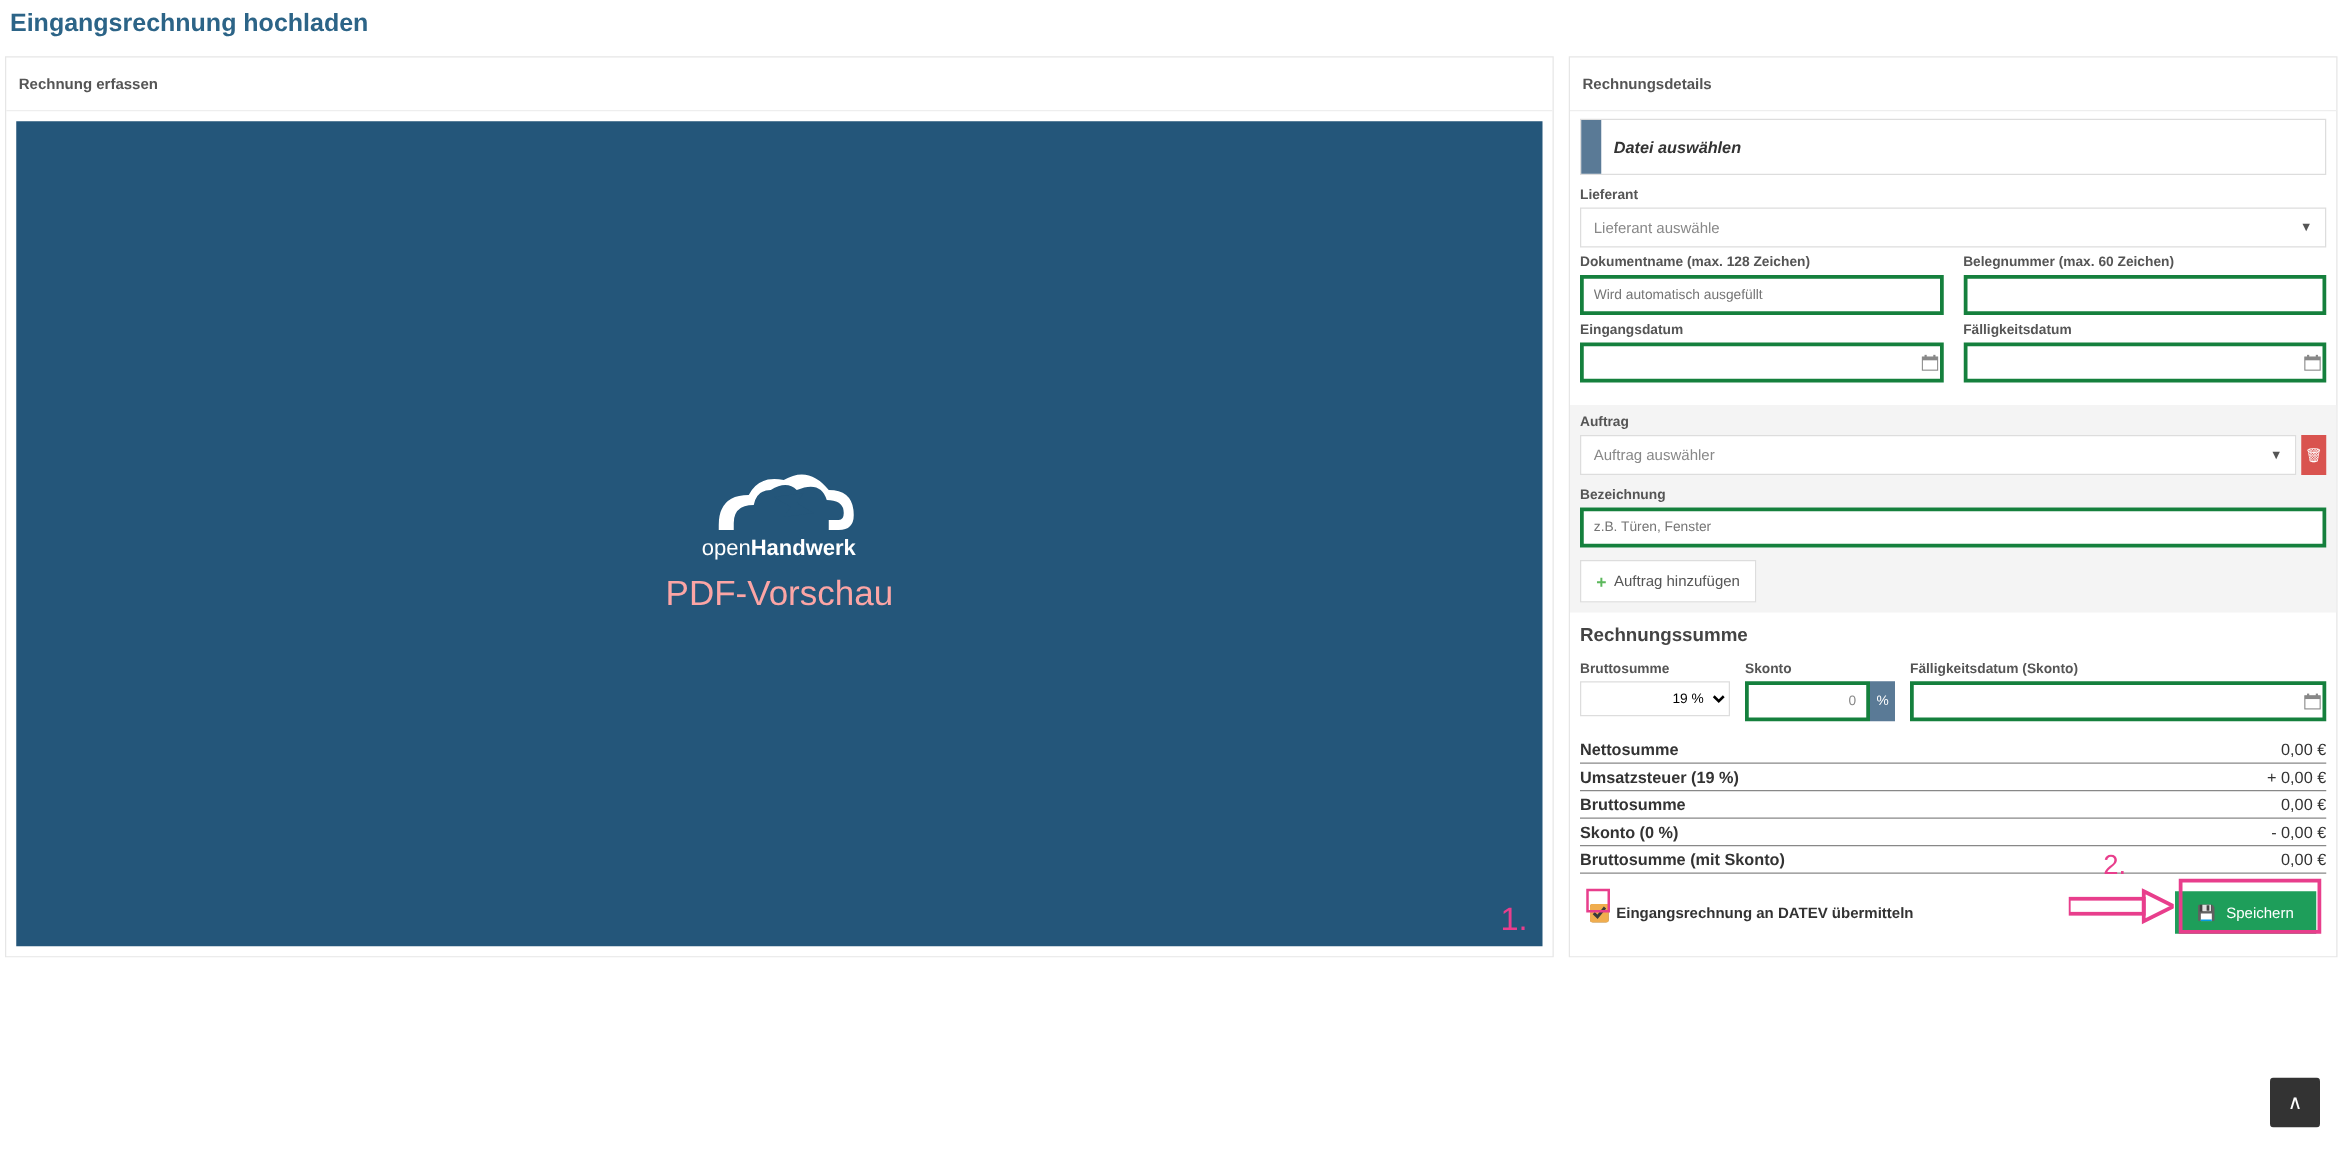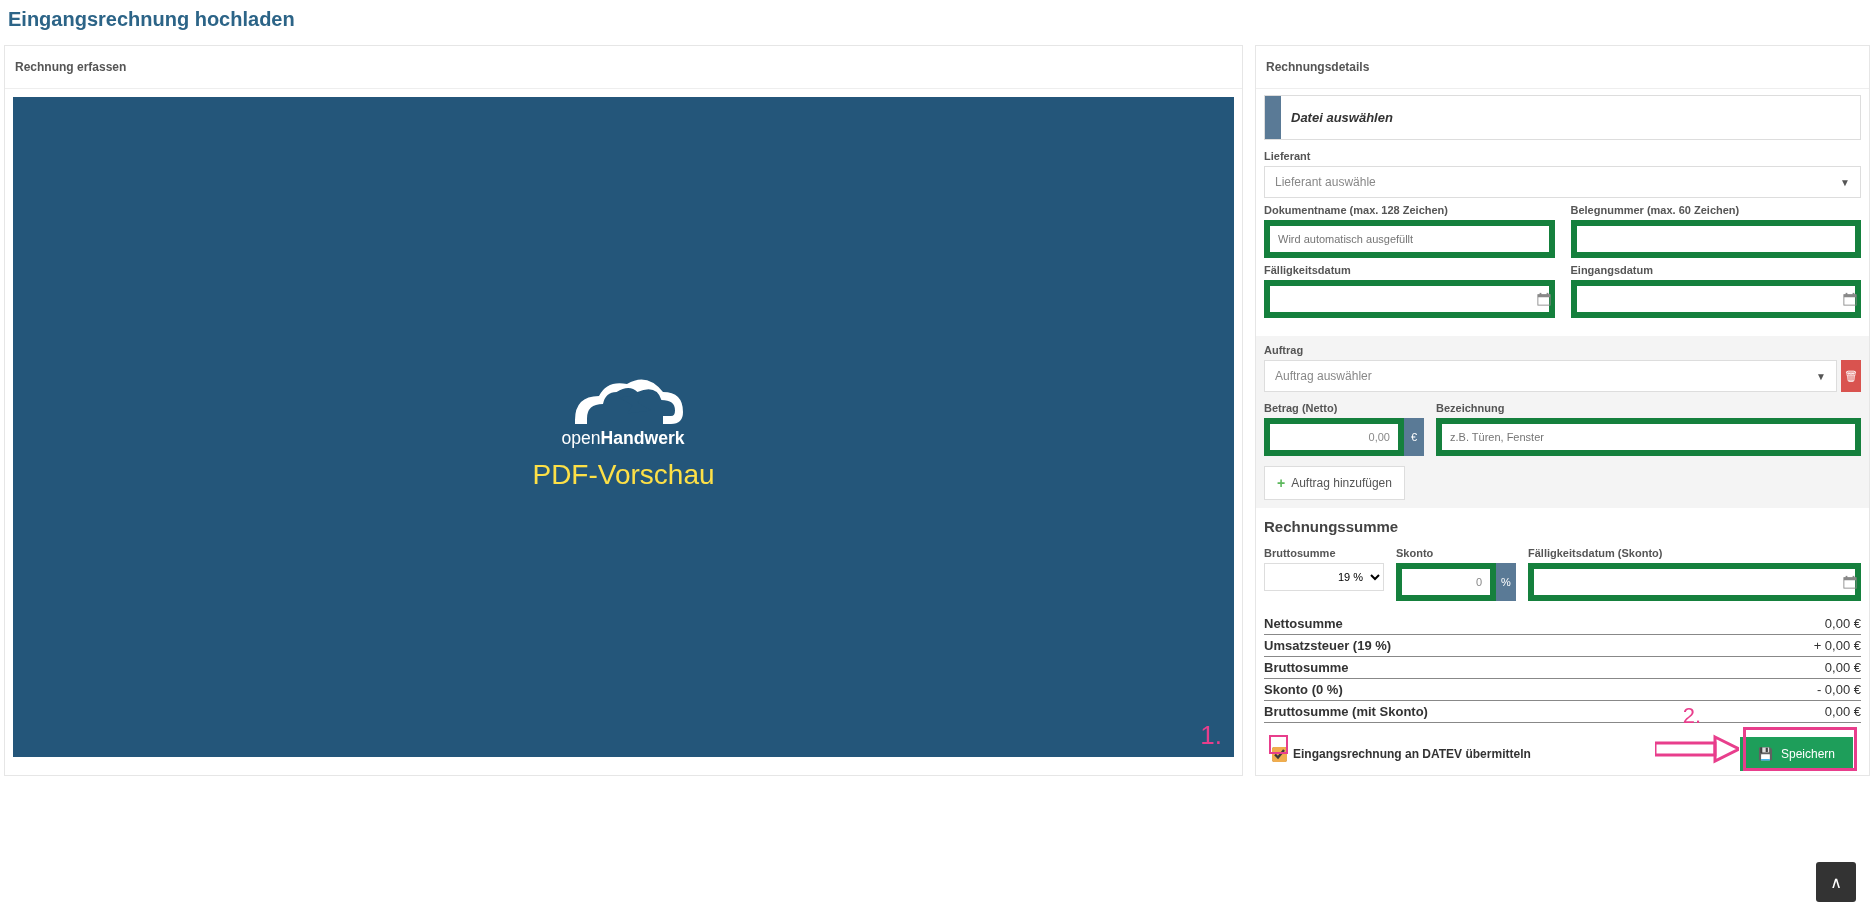--- a/index.html
+++ b/index.html
@@ -5,36 +5,36 @@
   * { box-sizing: border-box; margin: 0; padding: 0; }
   body { font-family: Arial, Helvetica, sans-serif; font-size: 13px; color: #333; background: #fff; }
   .page { padding: 0 4px; }
   .page-title { font-size: 20px; font-weight: bold; color: #2c6487; padding: 8px 4px 14px; }
   .cols { display: flex; gap: 12px; }
   .panel { border: 1px solid #e6e6e6; background: #fff; }
   .panel-left { flex: 1; min-width: 0; }
   .panel-right { width: 615px; flex-shrink: 0; }
   .panel-header { font-size: 12px; font-weight: bold; color: #555; padding: 14px 10px; border-bottom: 1px solid #eee; }
   .preview { background: #24567a; height: 660px; margin: 8px; display: flex; align-items: center; justify-content: center; position: relative; }
-  .preview-inner { text-align: center; color: #fde047; }
+  .preview-inner { text-align: center; color: #fca5a5; }
   .logo { width: 160px; height: 90px; margin: 0 auto 6px; }
   .logo svg { width: 100%; height: 100%; }
   .preview-caption { font-size: 28px; margin-top: 6px; }
   .annot-1 { position: absolute; right: 12px; bottom: 6px; font-size: 26px; color: #e83e8c; font-weight: 500; }
   .section-title { font-size: 15px; font-weight: bold; color: #444; padding: 10px 8px 6px; }
   .details-body { padding: 6px 8px 10px; }
   .file-row { display: flex; align-items: stretch; border: 1px solid #ddd; margin-bottom: 10px; }
   .file-bar { width: 16px; background: #5a7a96; }
   .file-label { flex: 1; padding: 14px 10px; font-weight: bold; font-size: 13px; color: #333; cursor: pointer; font-style: italic; }
   .field-label { font-size: 11px; font-weight: bold; color: #555; margin: 6px 0 4px; }
   .dropdown { border: 1px solid #ddd; background: #fff; padding: 8px 10px; font-size: 12px; color: #888; display: flex; justify-content: space-between; align-items: center; cursor: pointer; }
   .caret { font-size: 10px; color: #555; }
   .row2 { display: flex; gap: 16px; }
   .row2 > div { flex: 1; }
-  input[type=text], .textish { width: 100%; border: 6px solid #15803d; padding: 7px 8px; font-size: 11px; color: #888; background: #fff; }
+  input[type=text], .textish { width: 100%; border: 3px solid #15803d; padding: 7px 8px; font-size: 11px; color: #888; background: #fff; }
   .date-wrap { position: relative; }
   .date-wrap .cal-icon { position: absolute; right: 4px; top: 50%; transform: translateY(-50%); width: 14px; height: 14px; }
   .splitten-bg { background: #f4f4f4; margin-top: 8px; padding: 2px 0 8px; }
   .row-auftrag { display: flex; gap: 4px; padding: 0 8px; }
   .row-auftrag .dropdown { flex: 1; }
   .del-btn { width: 20px; background: #d9534f; color: #fff; display: flex; align-items: center; justify-content: center; font-size: 11px; cursor: pointer; border: none; }
   .row-betrag { display: flex; gap: 12px; padding: 0 8px; margin-top: 4px; }
   .betrag-col { width: 160px; }
   .bez-col { flex: 1; }
   .input-grp { display: flex; }
@@ -108,67 +108,60 @@
             <input type="text" placeholder="Wird automatisch ausgefüllt" style="">
           </div>
           <div>
             <div class="field-label">Belegnummer (max. 60 Zeichen)</div>
             <input type="text" style="">
           </div>
         </div>
 
         <div class="row2">
           <div>
+            <div class="field-label">Eingangsdatum</div>
+            <div class="date-wrap">
+              <input type="text" style="">
+              <svg class="cal-icon cal-svg" viewBox="0 0 16 16">
+                  <rect x="1" y="3" width="14" height="12" fill="none" stroke="#888"></rect>
+                  <rect x="1" y="3" width="14" height="3" fill="#888"></rect>
+                  <rect x="3" y="1" width="2" height="3" fill="#888"></rect>
+                  <rect x="11" y="1" width="2" height="3" fill="#888"></rect>
+                </svg>
+            </div>
+          </div>
+          <div>
             <div class="field-label">Fälligkeitsdatum</div>
             <div class="date-wrap">
               <input type="text" style="">
               <svg class="cal-icon cal-svg" viewBox="0 0 16 16">
                   <rect x="1" y="3" width="14" height="12" fill="none" stroke="#888"></rect>
                   <rect x="1" y="3" width="14" height="3" fill="#888"></rect>
                   <rect x="3" y="1" width="2" height="3" fill="#888"></rect>
                   <rect x="11" y="1" width="2" height="3" fill="#888"></rect>
                 </svg>
             </div>
           </div>
-          <div>
-            <div class="field-label">Eingangsdatum</div>
-            <div class="date-wrap">
-              <input type="text" style="">
-              <svg class="cal-icon cal-svg" viewBox="0 0 16 16">
-                  <rect x="1" y="3" width="14" height="12" fill="none" stroke="#888"></rect>
-                  <rect x="1" y="3" width="14" height="3" fill="#888"></rect>
-                  <rect x="3" y="1" width="2" height="3" fill="#888"></rect>
-                  <rect x="11" y="1" width="2" height="3" fill="#888"></rect>
-                </svg>
-            </div>
-          </div>
         </div>
       </div>
 
       <div class="splitten-bg">
         <div style="padding:0 8px">
           <div class="field-label">Auftrag</div>
         </div>
         <div class="row-auftrag">
           <div class="dropdown">
             <span>Auftrag auswähler</span>
             <span class="caret">▼</span>
           </div>
           <button class="del-btn">
             <span>🗑</span>
           </button>
         </div>
         <div class="row-betrag">
-          <div class="betrag-col">
-            <div class="field-label">Betrag (Netto)</div>
-            <div class="input-grp">
-              <input type="text" value="0,00" style="">
-              <div class="unit">€</div>
-            </div>
-          </div>
           <div class="bez-col">
             <div class="field-label">Bezeichnung</div>
             <input type="text" placeholder="z.B. Türen, Fenster" style="">
           </div>
         </div>
         <button class="add-btn">
           <span class="plus">+</span>
           <span>Auftrag hinzufügen</span>
         </button>
       </div>

